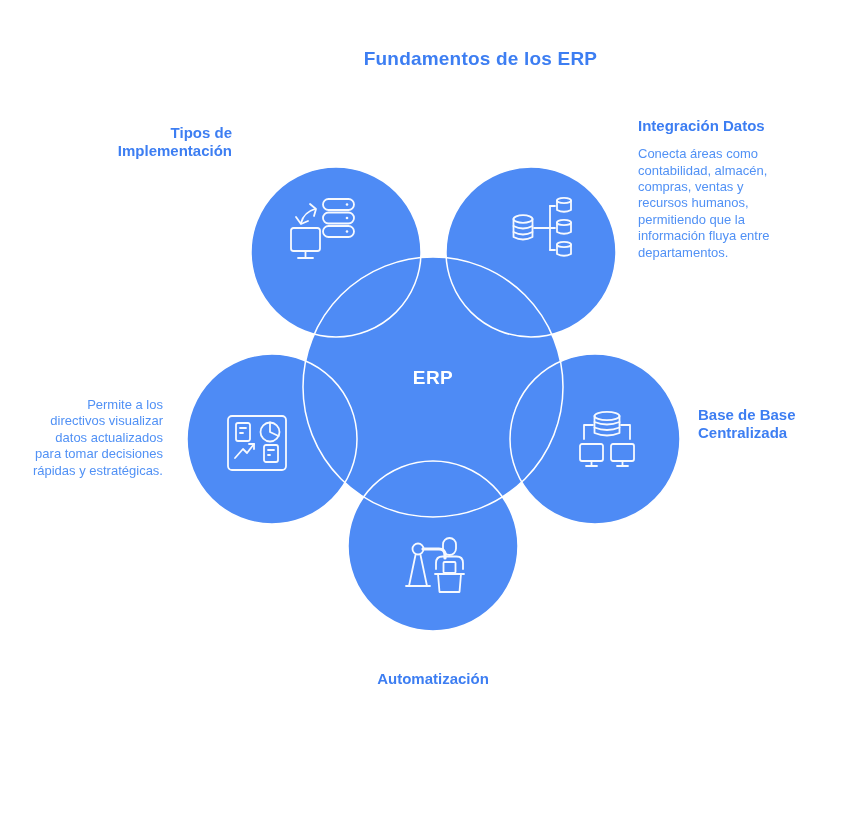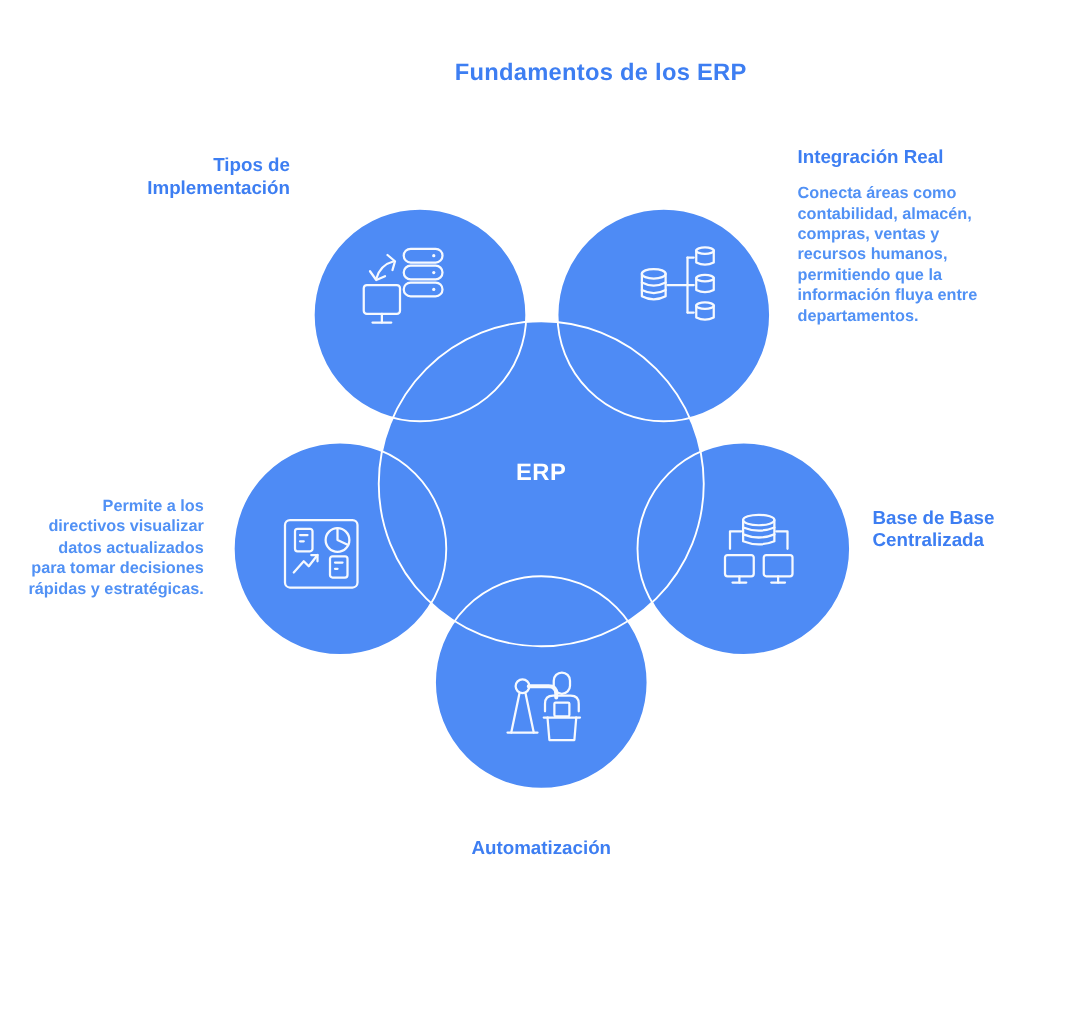--- a/index.html
+++ b/index.html
@@ -23,21 +23,21 @@
   .icon .thick{stroke-width:3.2;}
   .center-label{fill:var(--center-label,#ffffff);
     font-family:"Liberation Sans",sans-serif;font-size:19px;font-weight:700;
     text-anchor:middle;letter-spacing:.5px;}
   .block{position:absolute;}
   .block h2{
     margin:16px 0 11px 0;font-size:15px;line-height:1.22;font-weight:700;
     color:var(--heading-text,#3d7ef2);white-space:pre-line;
   }
   .block p{
-    margin:0;font-size:13px;line-height:1.26;font-weight:700;
+    margin:0;font-size:13px;line-height:1.26;font-weight:400;
     color:var(--body-text,#5191f5);white-space:pre-line;
   }
   .align-right{text-align:right;}
   .align-left{text-align:left;}
   .align-center{text-align:center;}
   #b-implementacion{left:72px;top:108px;width:160px;}
   #b-integracion{left:638px;top:101px;width:172px;}
   #b-tiempo-real{left:18px;top:397px;width:145px;}
   #b-base-datos{left:698px;top:390px;width:162px;}
   #b-automatizacion{left:349px;top:654px;width:168px;}
@@ -146,21 +146,21 @@
 
     <text class="center-label" x="433" y="384">ERP</text>
   </svg>
 
   <div class="block align-right" id="b-implementacion">
     <h2>Tipos de
 Implementación</h2>
   </div>
 
   <div class="block align-left" id="b-integracion">
-    <h2>Integración Real</h2>
+    <h2>Integración Datos</h2>
     <p>Conecta áreas como
 contabilidad, almacén,
 compras, ventas y
 recursos humanos,
 permitiendo que la
 información fluya entre
 departamentos.</p>
   </div>
 
   <div class="block align-left" id="b-base-datos">

